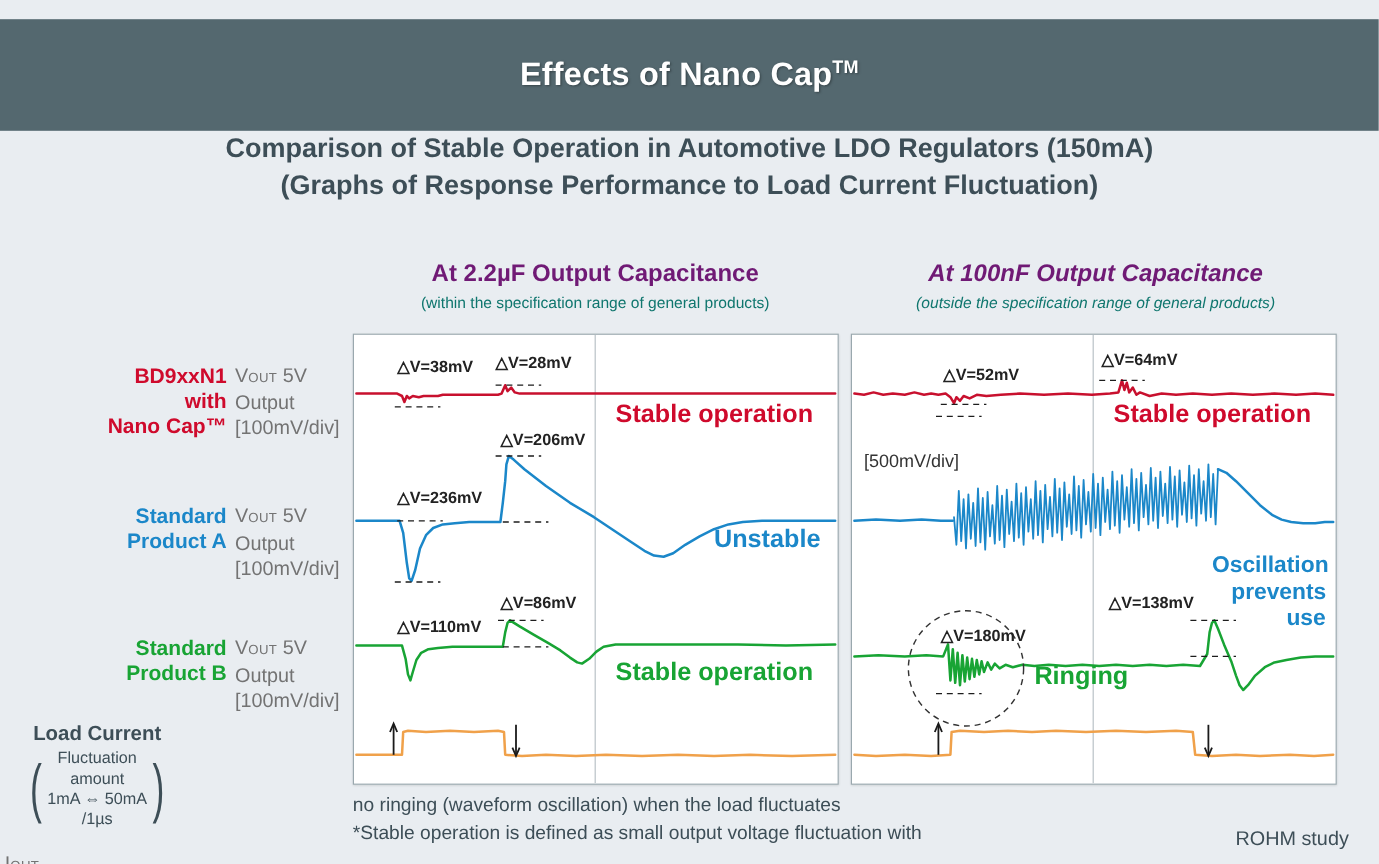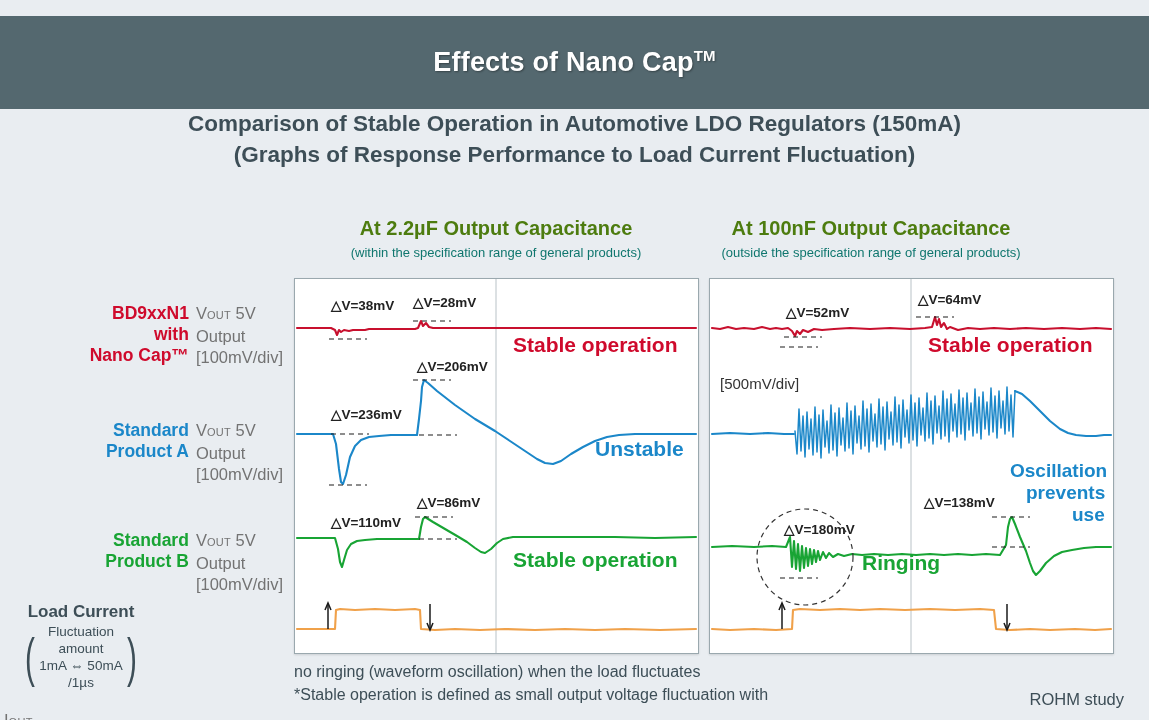--- a/index.html
+++ b/index.html
@@ -24,24 +24,24 @@
   .header-title .tm{font-size:15px;vertical-align:super;}
 
   
   .subtitle{
     position:absolute;left:0;top:108px;width:1149px;text-align:center;
     color:#3d4e57;font-size:22.5px;font-weight:bold;line-height:31px;
   }
 
   
   .col-head{position:absolute;text-align:center;}
-  .col-head .ch-main{font-size:20px;font-weight:bold;color:#4d7c0f;line-height:27px;}
+  .col-head .ch-main{font-size:20px;font-weight:bold;color:#701a75;line-height:27px;}
   .col-head .ch-sub{font-size:13px;color:#0f766e;line-height:21px;}
   #col-head-left{left:290px;top:215px;width:412px;}
-  #col-head-right{left:661px;top:215px;width:420px;}
+  #col-head-right{left:703px;top:215px;width:420px;font-style:italic;}
 
   
   .legend{position:absolute;left:0px;top:290px;width:290px;height:378px;}
   .legend-row{position:absolute;display:flex;align-items:flex-start;}
   .lg-name{text-align:right;font-weight:bold;font-size:17.5px;line-height:21px;}
   .lg-unit{font-size:16.5px;line-height:21px;color:#737373;margin-left:7px;white-space:nowrap;}
   .lg-unit .sub{font-size:11px;vertical-align:baseline;letter-spacing:.3px;}
 
   #legend-nanocap{left:0px;top:13px;width:283px;justify-content:flex-end;}
   #legend-nanocap .lg-name{color:#cf0a2c;width:146px;}

